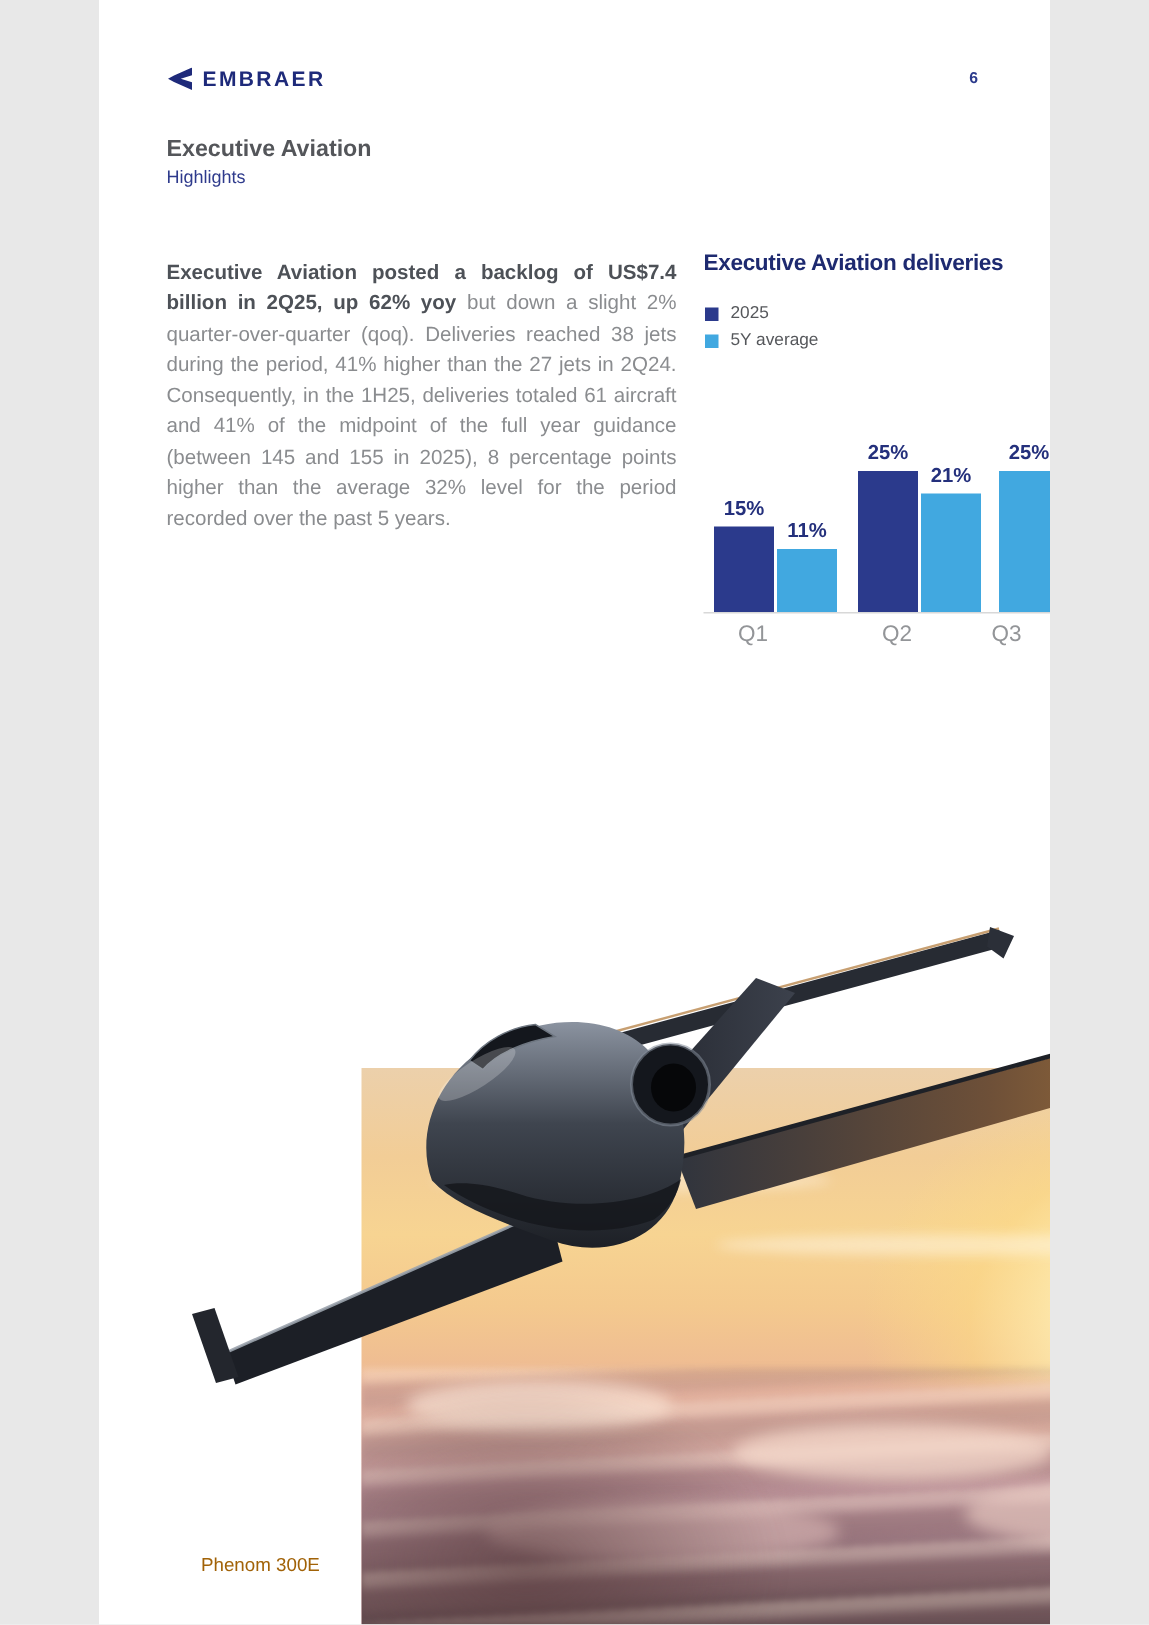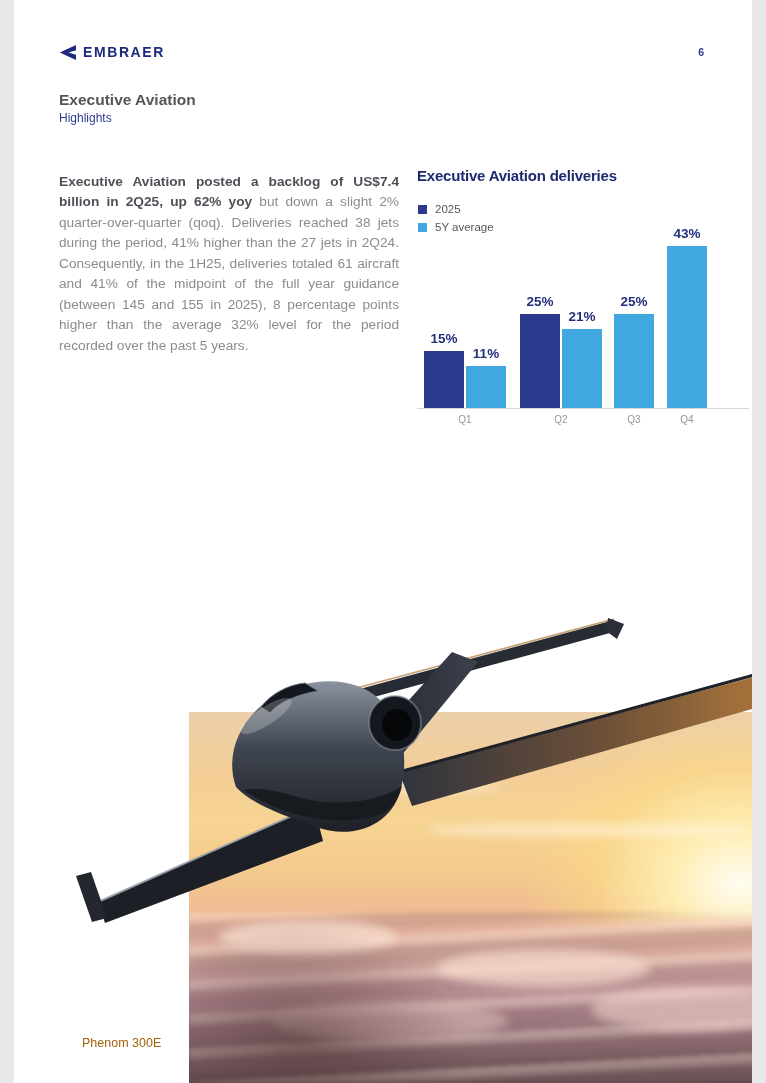--- a/index.html
+++ b/index.html
@@ -1,17 +1,17 @@
 <!DOCTYPE html>
 <html><head>
 <meta charset="utf-8">
 <style>
   html,body{margin:0;padding:0;background:#e8e8e8;}
   .page{
-    position:relative;width:738px;height:1083px;margin:0 auto;
+    position:relative;width:634px;height:1083px;margin:0 auto;
     background:#ffffff;overflow:hidden;
     font-family:"Liberation Sans","DejaVu Sans",sans-serif;
   }
   
   .logo{position:absolute;left:46px;top:44px;display:flex;align-items:center;gap:6px;}
   .logo-text{font-size:14px;font-weight:700;letter-spacing:1.6px;color:#1e2a7a;}
   .page-number{position:absolute;right:48px;top:46px;font-size:10.5px;font-weight:700;color:#2b3a8c;}
   
   .section-heading{position:absolute;left:45px;top:91px;line-height:18px;}
   .section-title{font-size:15.5px;font-weight:700;color:#54565a;}
@@ -26,21 +26,21 @@
   .chart{position:absolute;left:403px;top:155px;width:340px;height:270px;margin-top:12px;}
   .chart-title{font-size:15px;font-weight:700;color:#1e2a70;letter-spacing:-0.2px;}
   .chart-legend{position:absolute;left:1px;top:33px;}
   .legend-item{display:flex;align-items:center;gap:8px;height:18px;}
   .legend-swatch{width:9px;height:9px;display:inline-block;}
   .legend-label{font-size:11.5px;color:#55575b;}
   .chart-plot{position:absolute;left:0;top:71px;width:332px;height:170px;border-bottom:1px solid #d8d8d8;}
   .bar{position:absolute;bottom:0;width:40px;}
   .bar-label{position:absolute;font-size:13.5px;font-weight:700;color:#24307c;text-align:center;}
   .chart-xaxis{position:absolute;left:0;top:247px;width:332px;height:16px;}
-  .tick-label{position:absolute;width:50px;text-align:center;font-size:10px;color:#939598;}
+  .tick-label{position:absolute;width:50px;text-align:left;font-size:15px;color:#939598;}
   
   .photo{
     position:absolute;left:175px;top:712px;width:591px;height:371px;overflow:hidden;
     background:
       radial-gradient(ellipse 300px 240px at 93% 46%, #fffdf2 0%, rgba(255,240,183,0.92) 22%, rgba(253,219,133,0.55) 48%, rgba(253,219,133,0) 72%),
       linear-gradient(180deg,#ecd0ab 0%,#f2cd96 16%,#f7d492 30%,#f4c98e 43%,#efbd92 53%,#e5b19a 62%,#ddab9e 70%,#d0a09c 80%,#c39598 100%);
   }
   .cloud-streak{position:absolute;border-radius:50%;filter:blur(4px);}
   .cloud-sea{
     position:absolute;left:0;bottom:0;width:100%;height:46%;

